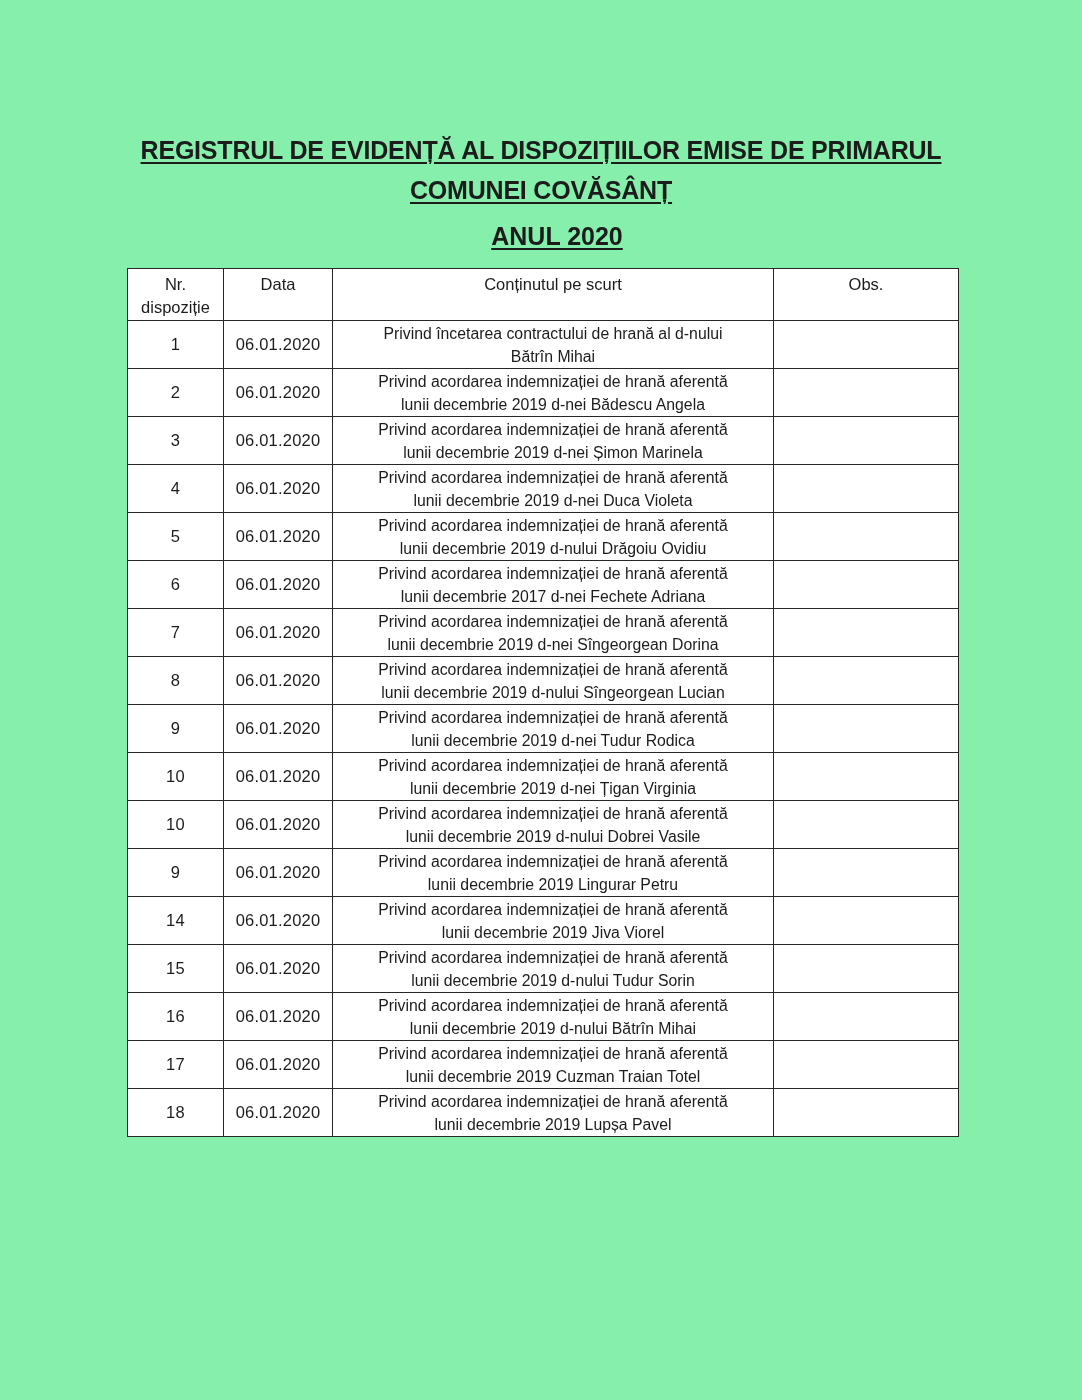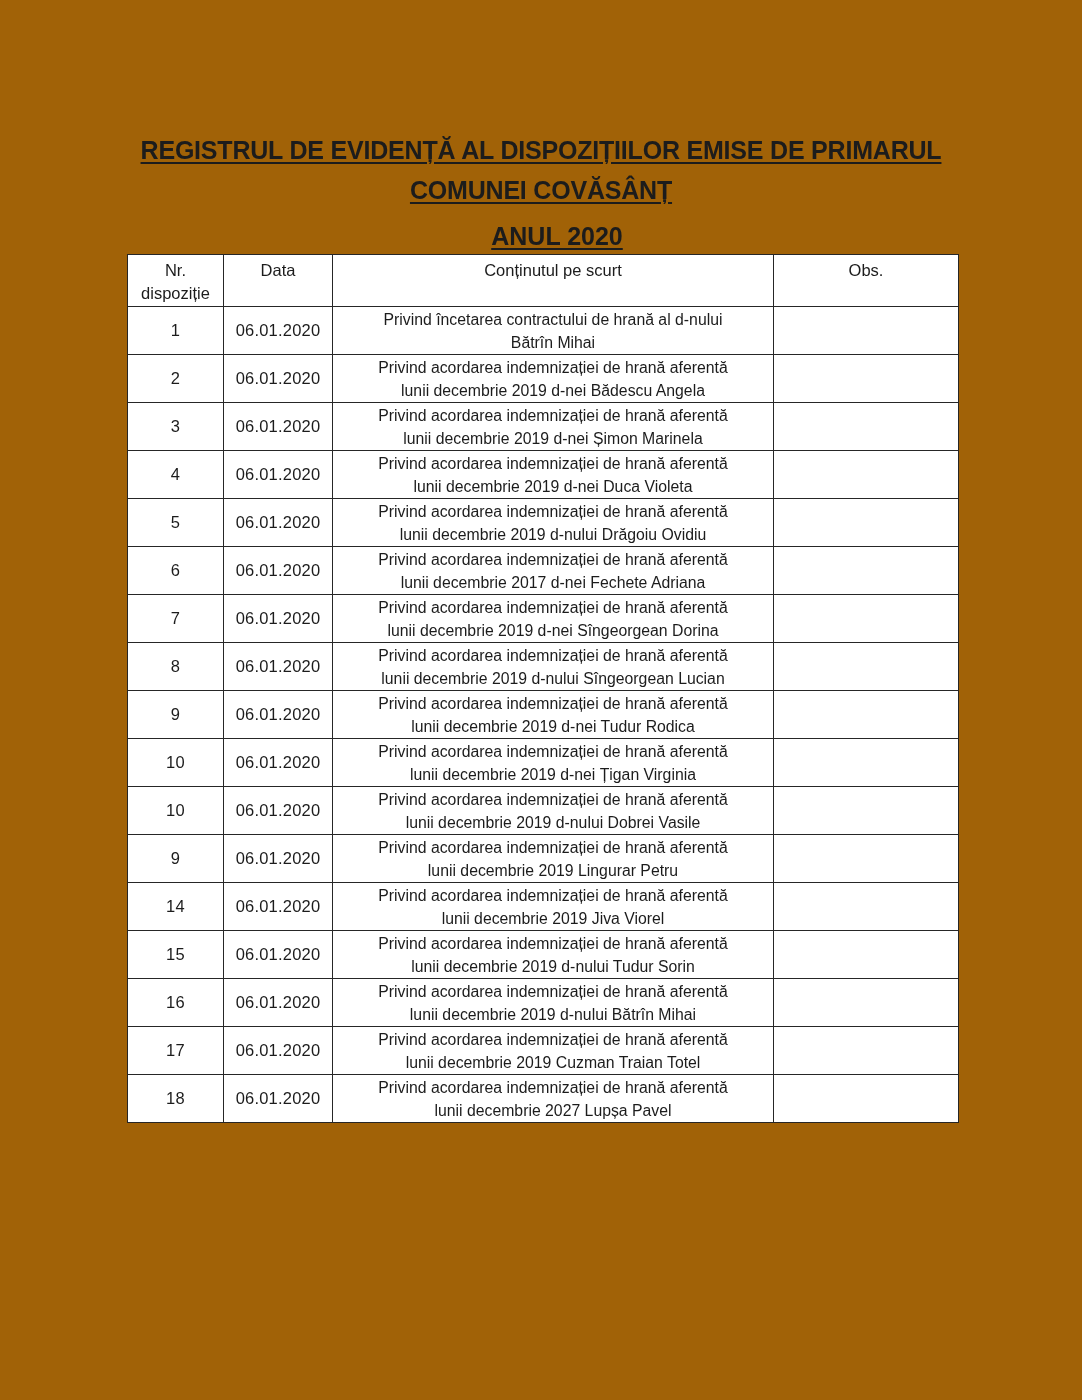--- a/index.html
+++ b/index.html
@@ -12,21 +12,21 @@
     height: 1400px;
     font-family: "Liberation Sans", sans-serif;
     color: #1c1c1c;
     position: relative;
     overflow: hidden;
   }
   .page {
     position: relative;
     width: 1082px;
     height: 1400px;
-    background: #a16207;
+    background: #86efac;
   }
   .doc-title {
     position: absolute;
     top: 130px;
     left: 0;
     right: 0;
     text-align: center;
     font-size: 25px;
     font-weight: bold;
     line-height: 40px;
@@ -47,21 +47,21 @@
     line-height: 30px;
   }
   .doc-subtitle .u {
     text-decoration: underline;
     text-underline-offset: 3px;
     margin-left: 32px;
   }
   table.registry {
     position: absolute;
     left: 127px;
-    top: 254px;
+    top: 268px;
     width: 831px;
     border-collapse: collapse;
     table-layout: fixed;
   }
   table.registry th,
   table.registry td {
     border: 1.5px solid #262626;
     padding: 0;
     font-weight: normal;
     background: #ffffff;
@@ -292,21 +292,21 @@
         <div class="content-line">lunii decembrie 2019 Cuzman Traian Totel</div>
       </td>
       <td class="cell-obs"></td>
     </tr>
 
     <tr>
       <td class="cell-nr">18</td>
       <td class="cell-date">06.01.2020</td>
       <td class="cell-content">
         <div class="content-line">Privind acordarea indemnizației de hrană aferentă</div>
-        <div class="content-line">lunii decembrie 2027 Lupșa Pavel</div>
+        <div class="content-line">lunii decembrie 2019 Lupșa Pavel</div>
       </td>
       <td class="cell-obs"></td>
     </tr>
 
   </tbody>
   </table>
 
 </div>
 
 </body></html>

